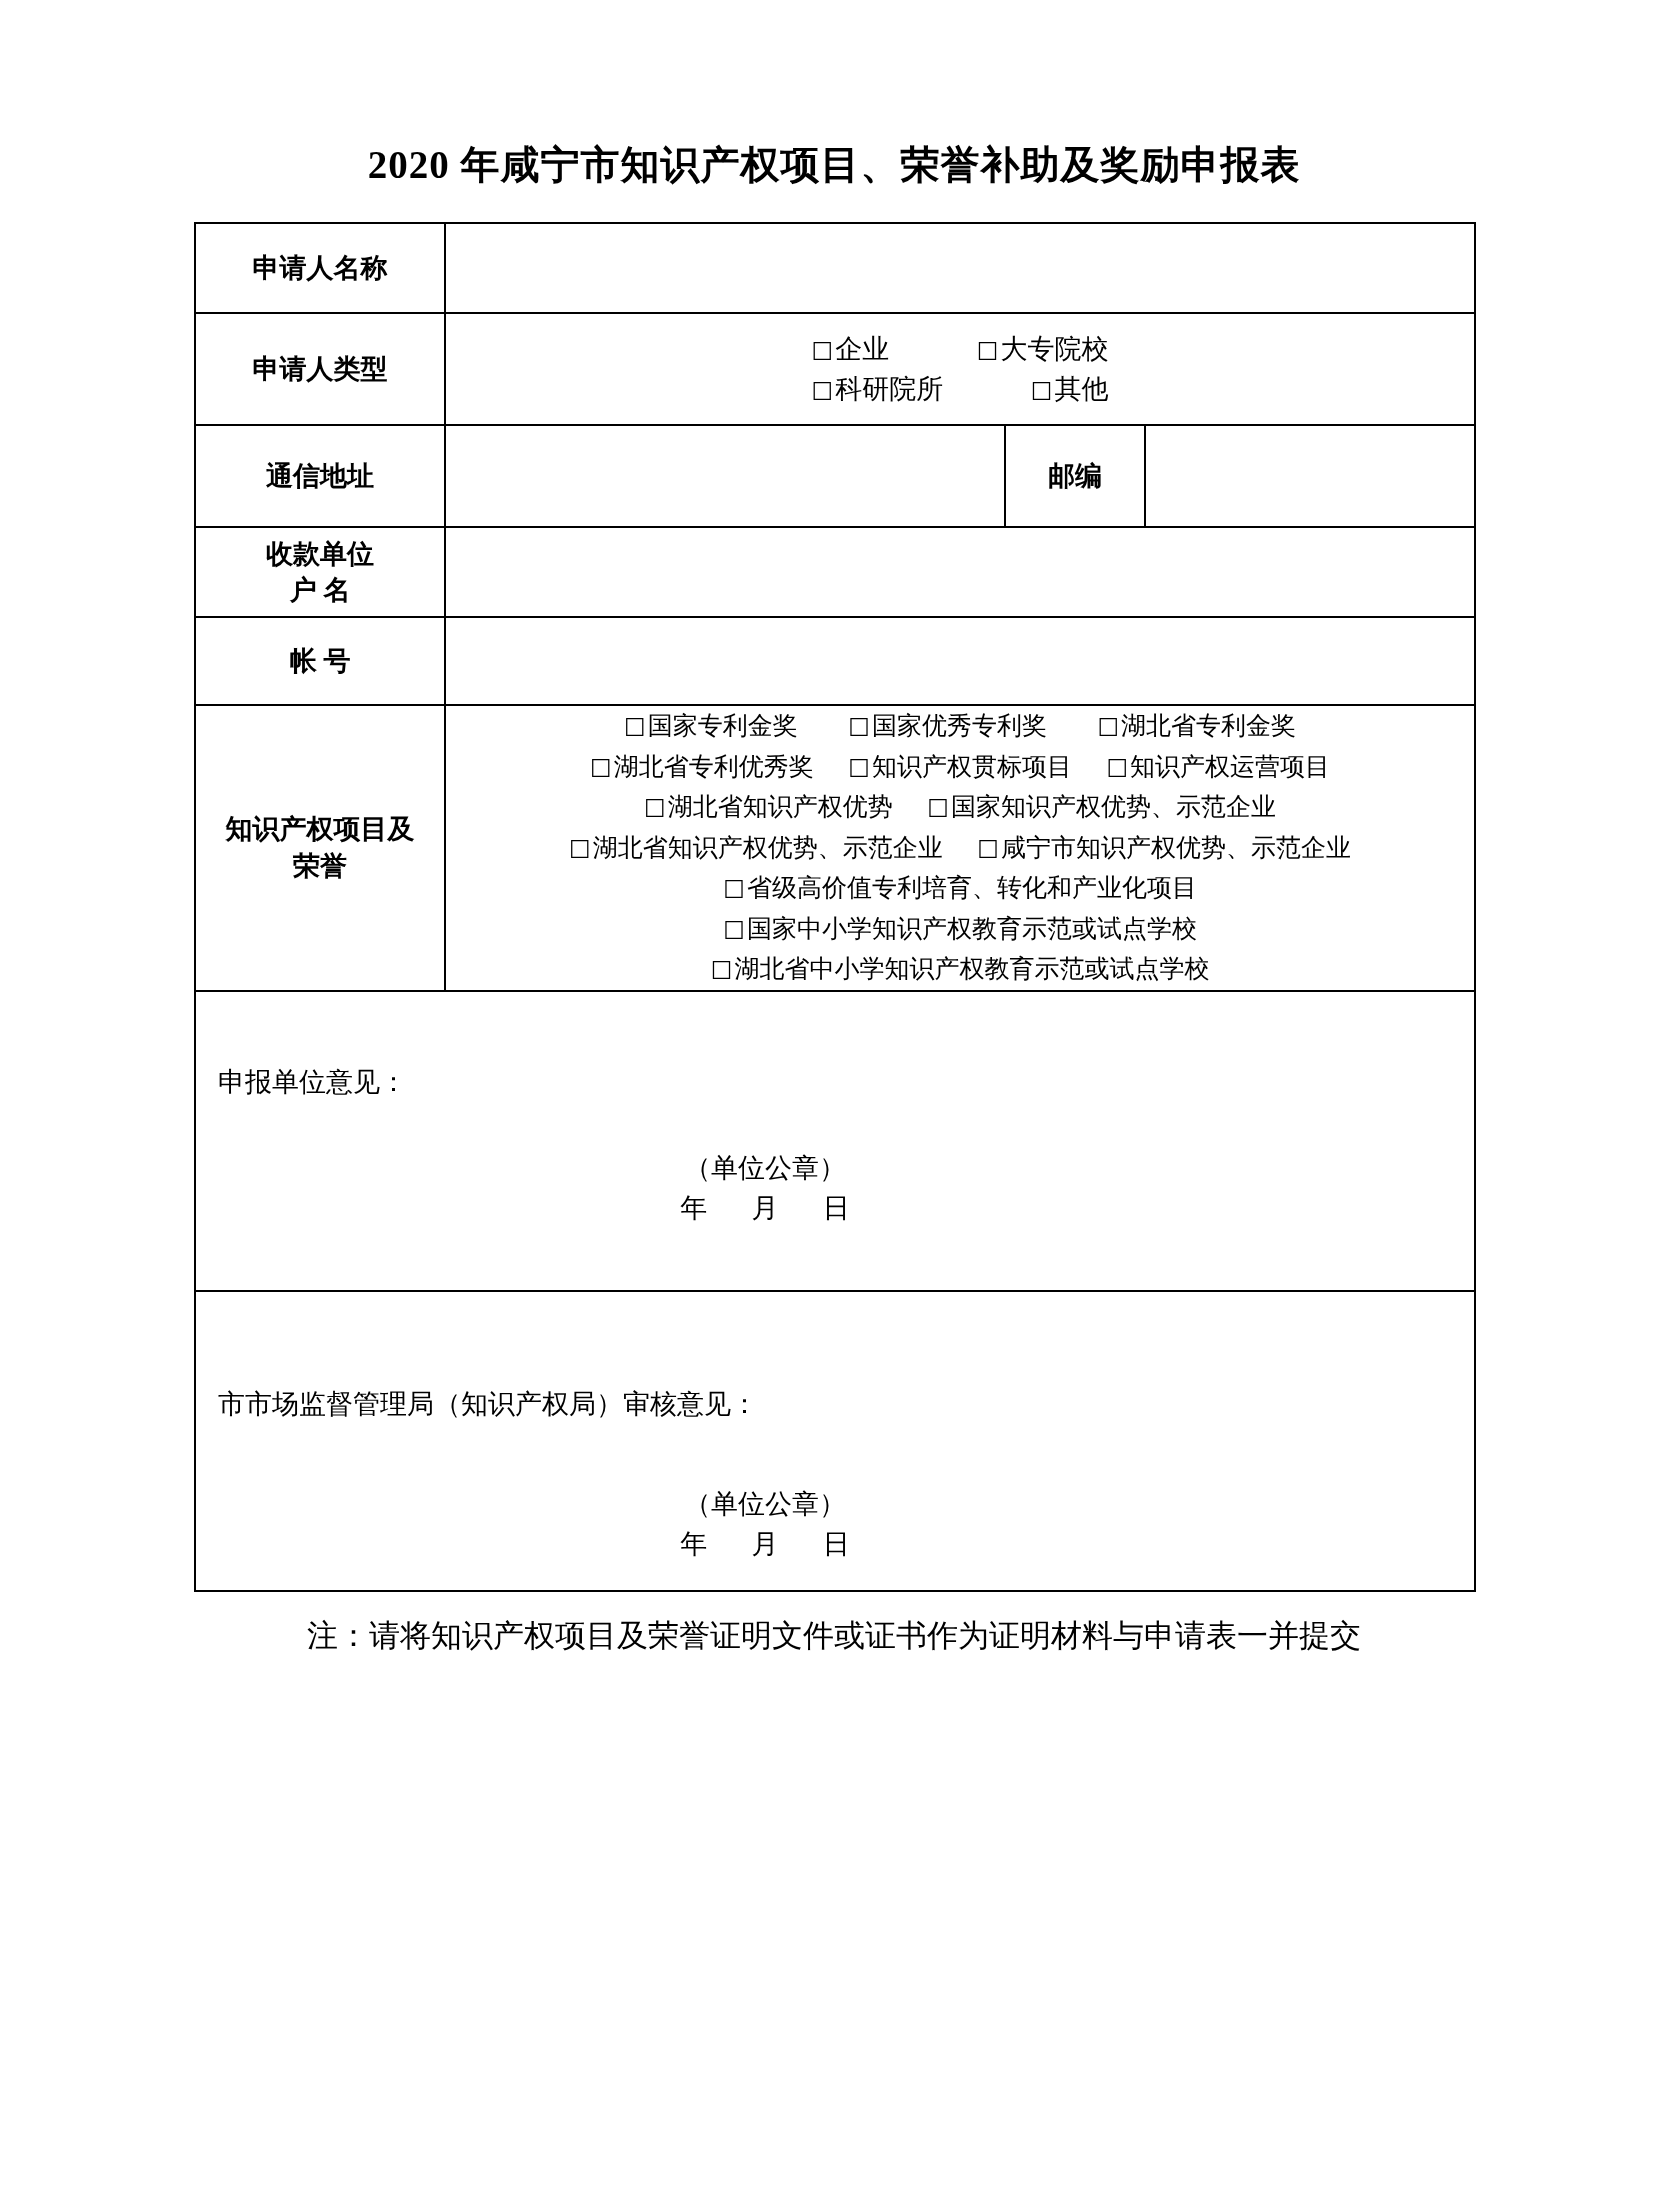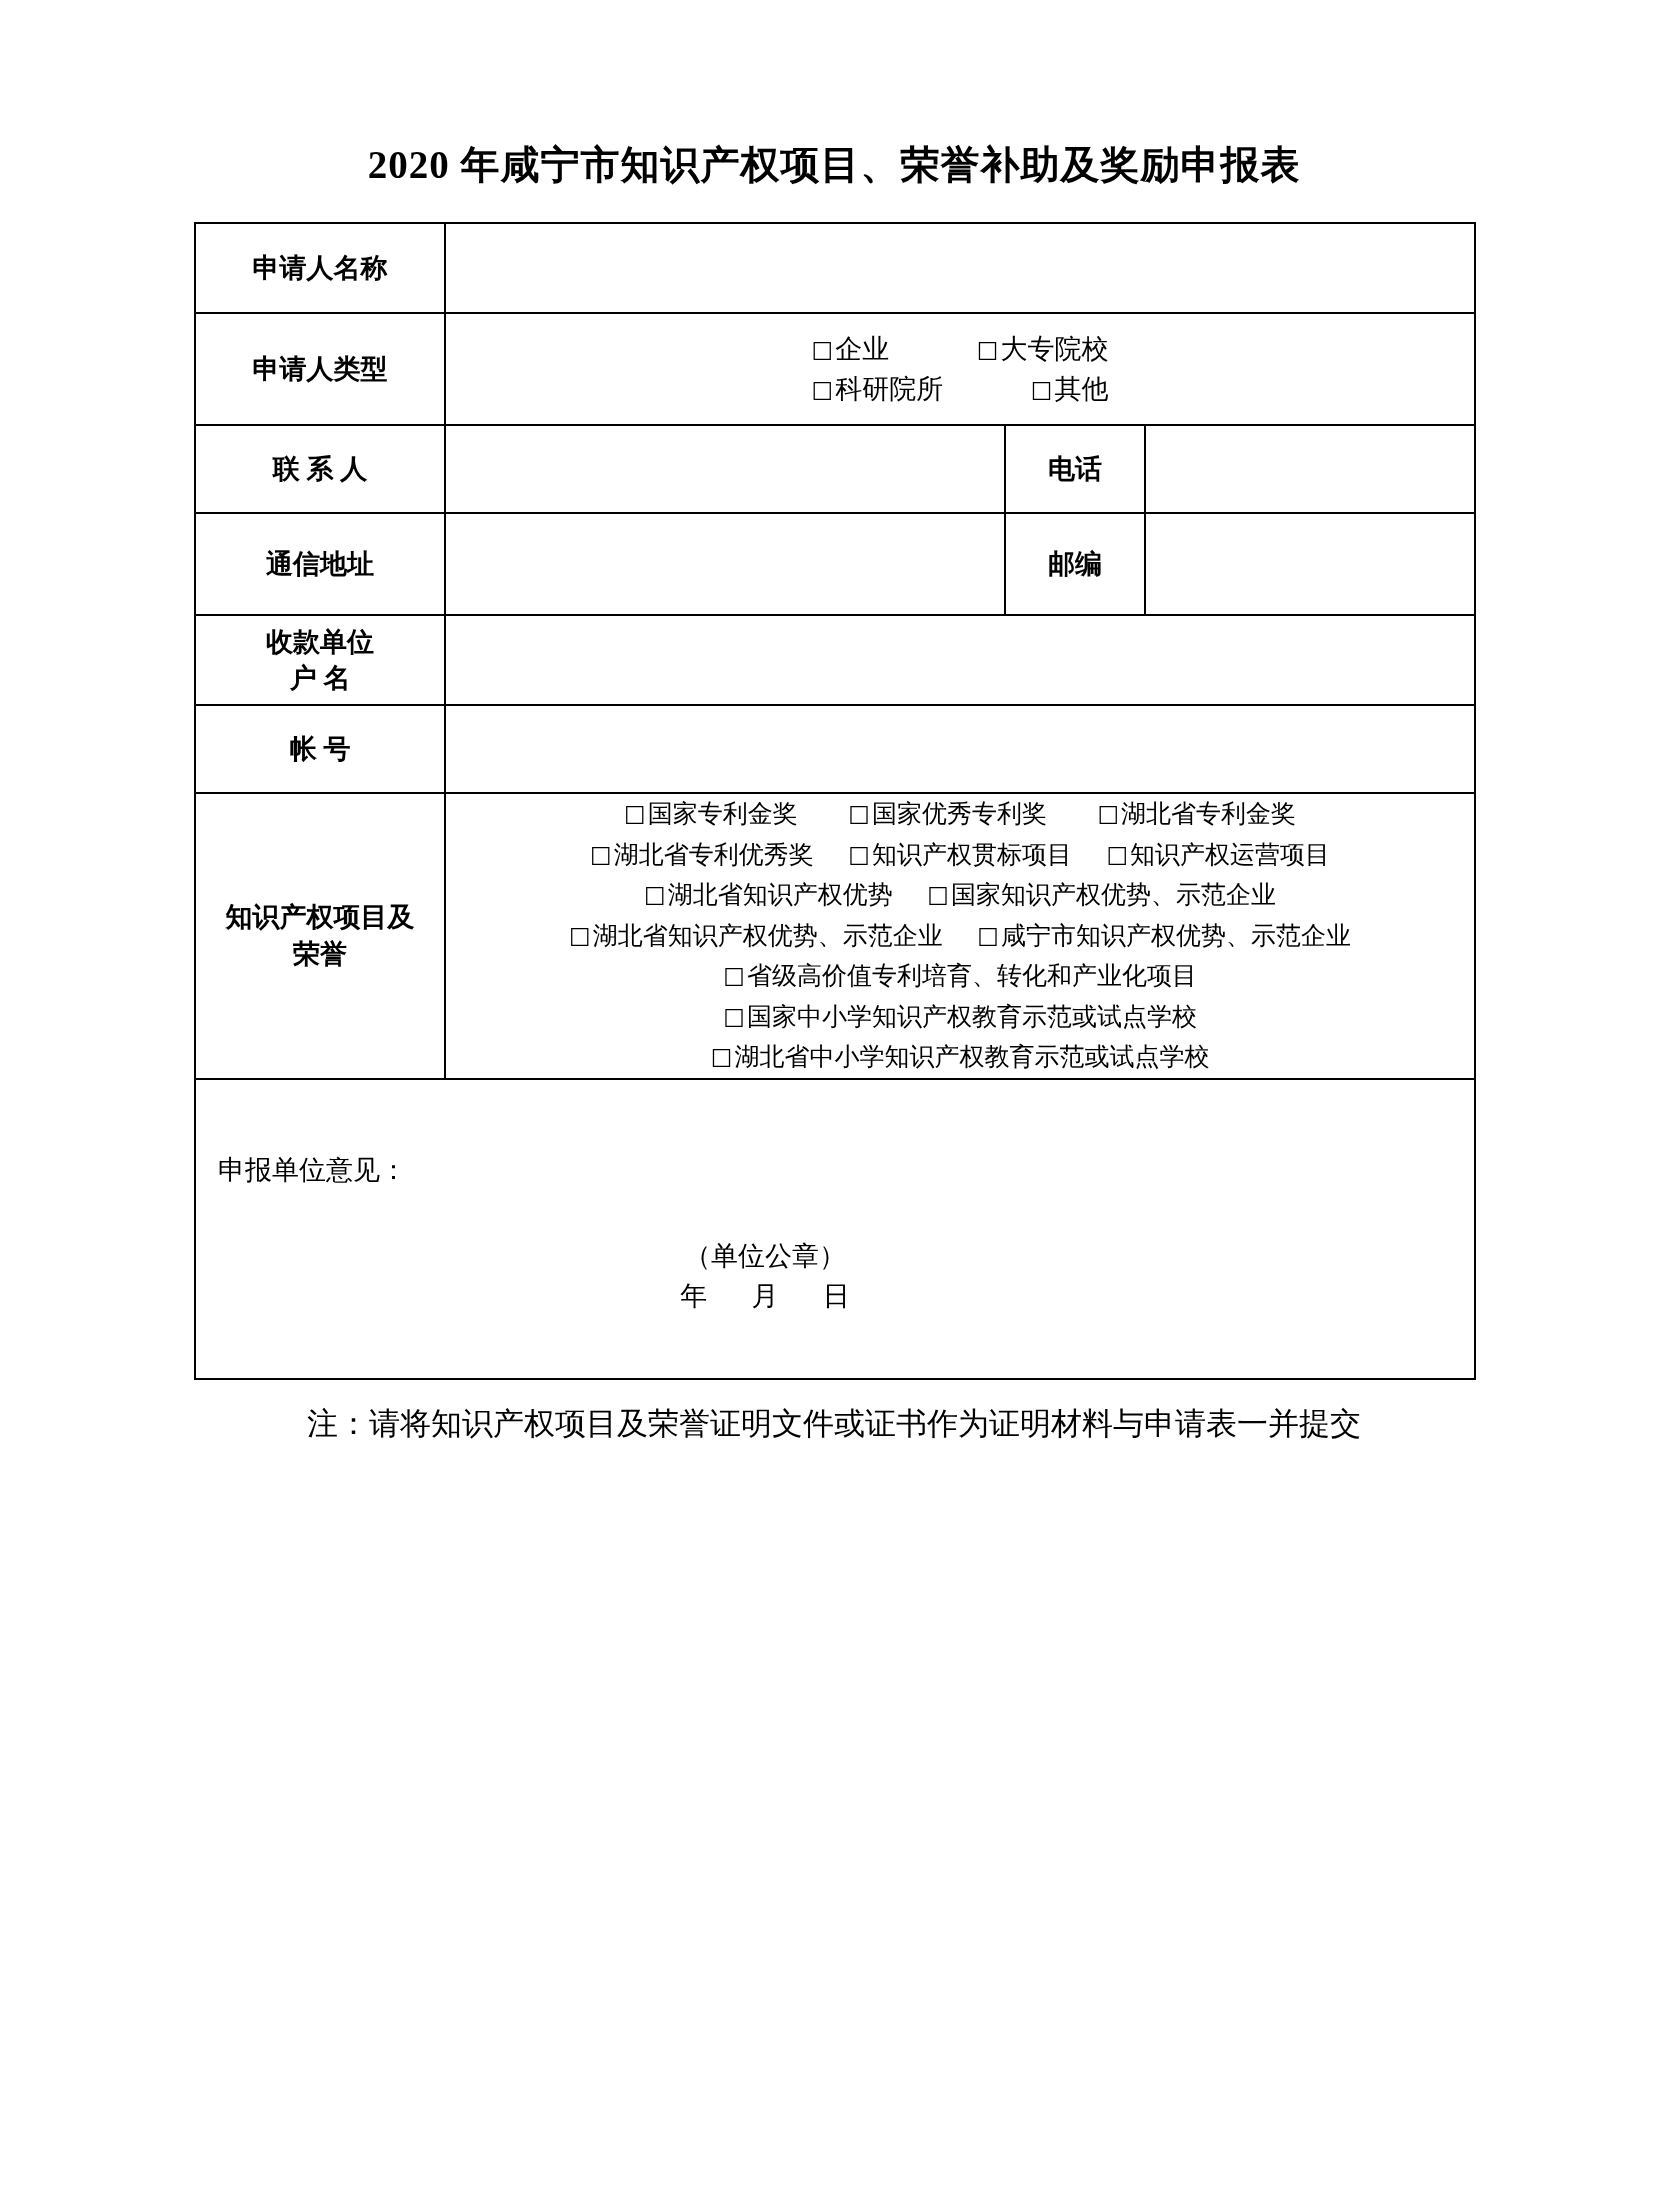--- a/index.html
+++ b/index.html
@@ -173,26 +173,20 @@
             <span class="opt"><span class="cb">□</span><span>大专院校</span></span>
           </div>
           <div class="type-line">
             <span class="opt"><span class="cb">□</span><span>科研院所</span></span>
             <span class="gap-lg"></span>
             <span class="opt"><span class="cb">□</span><span>其他</span></span>
           </div>
         </td>
       </tr>
 
-      <tr class="row-h3">
-        <td class="lbl">联 系 人</td>
-        <td class="cell-blank"></td>
-        <td class="lbl">电话</td>
-        <td class="cell-blank"></td>
-      </tr>
 
       <tr class="row-h4">
         <td class="lbl">通信地址</td>
         <td class="cell-blank"></td>
         <td class="lbl">邮编</td>
         <td class="cell-blank"></td>
       </tr>
 
       <tr class="row-h5">
         <td class="lbl">
@@ -253,20 +247,29 @@
       <tr class="row-opin1">
         <td class="opinion-cell" colspan="4">
           <div class="opinion-label">申报单位意见：</div>
           <div class="seal-block">
             <div>（单位公章）</div>
             <div class="date-line">年  月  日</div>
           </div>
         </td>
       </tr>
 
+      <tr class="row-opin2">
+        <td class="opinion-cell" colspan="4">
+          <div class="opinion-label2">市市场监督管理局（知识产权局）审核意见：</div>
+          <div class="seal-block2">
+            <div>（单位公章）</div>
+            <div class="date-line">年  月  日</div>
+          </div>
+        </td>
+      </tr>
 
     </tbody>
       </table>
   </div>
 
   <div class="footnote">注：请将知识产权项目及荣誉证明文件或证书作为证明材料与申请表一并提交</div>
 
 </div>
 
 </body></html>

